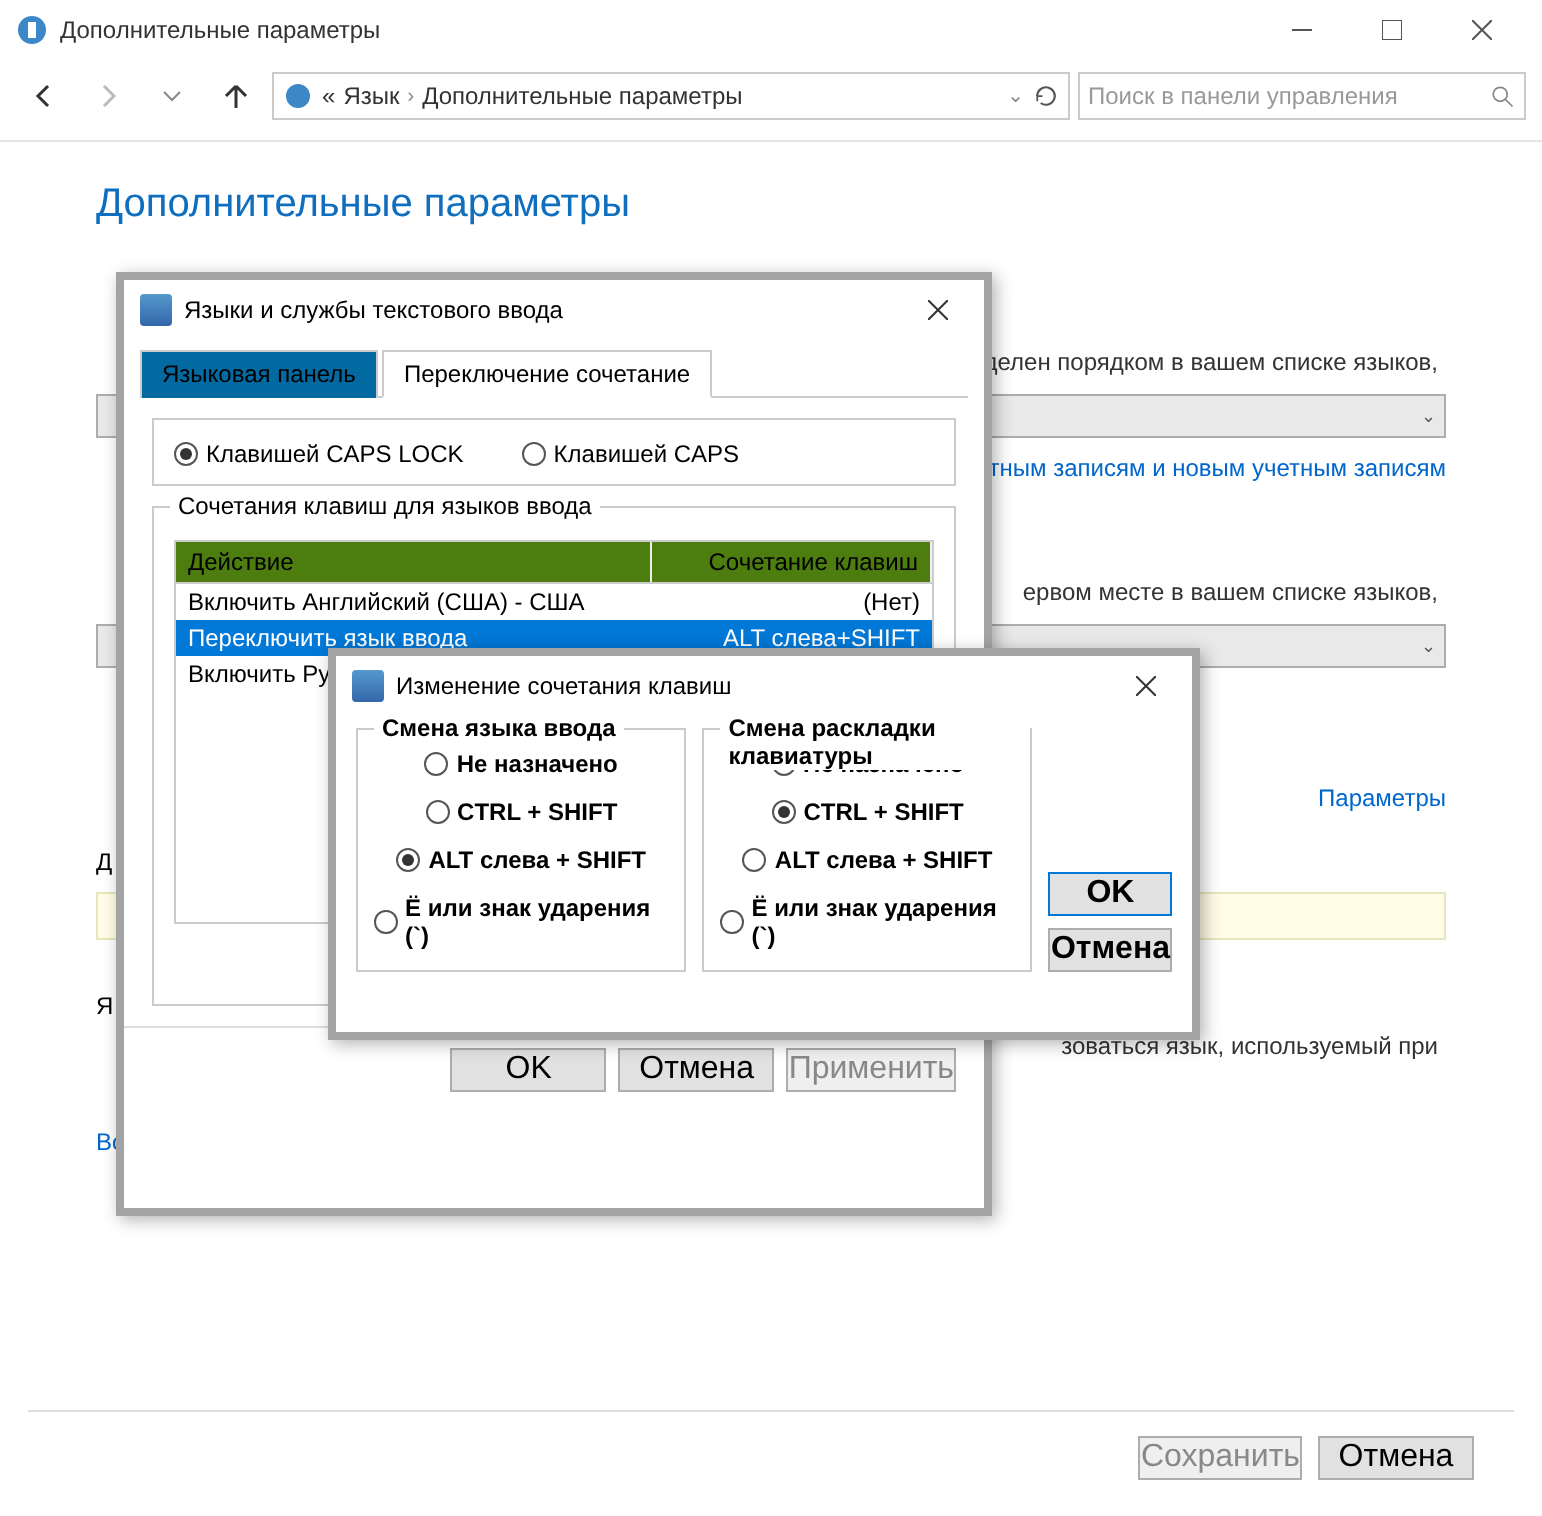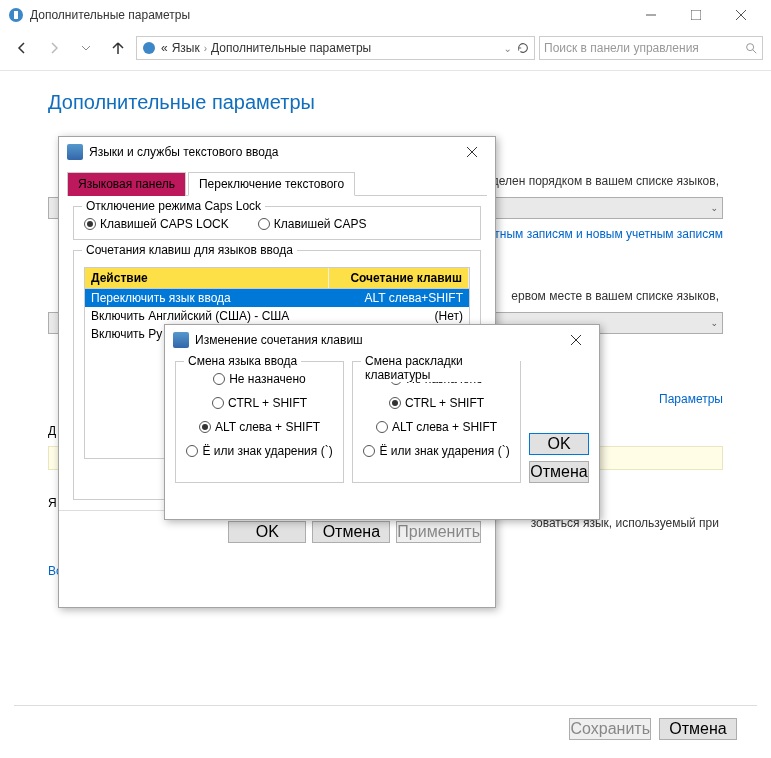--- a/index.html
+++ b/index.html
@@ -39,53 +39,53 @@
 .highlight { background: #fffde6; border: 1px solid #e9e6bf; height: 24px; margin-top: 8px; }
 
 .footerlinks { margin-top: 30px; }
 
 .bottombar { position: absolute; bottom: 18px; right: 34px; display: flex; gap: 8px; }
 .btn { min-width: 78px; height: 22px; border: 1px solid #adadad; background: #e1e1e1; display: flex; align-items: center; justify-content: center; font-size: 16px; cursor: pointer; }
 .btn.disabled { color: #888; background: #efefef; }
 .btn.default { border: 1px solid #0078d7; }
 
 
-.dialog { position: absolute; background: #fff; border: 1px solid #a3a3a3; box-shadow: 2px 2px 8px rgba(0,0,0,.3); }
+.dialog { position: absolute; background: #fff; border: 4px solid #a3a3a3; box-shadow: 2px 2px 8px rgba(0,0,0,.3); }
 .dlg1 { left: 58px; top: 136px; width: 438px; height: 472px; }
 .dlg-title { height: 30px; display: flex; align-items: center; padding: 0 8px; }
 .dlg-title .icon { width: 16px; height: 16px; margin-right: 6px; background: linear-gradient(#59c,#36a); border-radius: 2px; }
 .dlg-title .txt { flex: 1; }
 .dlg-title .close { width: 30px; height: 24px; display: flex; align-items: center; justify-content: center; }
 
 .tabs { display: flex; border-bottom: 1px solid #ccc; margin: 4px 8px 0 8px; }
-.tab { padding: 4px 10px; border: 1px solid #ccc; border-bottom: none; background: #be185d; margin-right: 2px; position: relative; top: 1px; cursor: pointer; }
+.tab { padding: 4px 10px; border: 1px solid #ccc; border-bottom: none; background: #0369a1; margin-right: 2px; position: relative; top: 1px; cursor: pointer; }
 .tab.active { background: #fff; border-bottom: 1px solid #fff; }
 
 .groupbox { border: 1px solid #ccc; margin: 10px 14px; padding: 10px 10px 8px 10px; position: relative; }
 .groupbox .legend { position: absolute; top: -8px; left: 8px; background: #fff; padding: 0 4px; font-size: 12px; }
 .radio-row { display: flex; gap: 29px; align-items: center; margin-top: 0; }
 .radio { display: flex; align-items: center; gap: 4px; }
 .radio .dot { width: 12px; height: 12px; border: 1px solid #555; border-radius: 50%; display: flex; align-items: center; justify-content: center; }
 .radio .dot.sel::after { content: ""; width: 6px; height: 6px; background: #333; border-radius: 50%; }
 
-.listhdr { display: flex; border: 1px solid #ccc; background: #fde047; margin-top: 6px; font-weight: bold; }
+.listhdr { display: flex; border: 1px solid #ccc; background: #4d7c0f; margin-top: 6px; }
 .listhdr .col { padding: 3px 6px; border-right: 1px solid #eee; }
 .listhdr .col1 { flex: 1; }
 .listhdr .col2 { width: 140px; text-align: right; }
 .listbody { border: 1px solid #ccc; border-top: none; height: 170px; background: #fff; }
 .listrow { display: flex; padding: 2px 6px; }
 .listrow .c1 { flex: 1; }
 .listrow .c2 { width: 140px; text-align: right; }
 .listrow.sel { background: #0078d7; color: #fff; }
 .dlg1-bottom { border-top: 1px solid #ddd; padding: 10px 14px; display: flex; justify-content: flex-end; gap: 6px; }
 .change-btn-row { display: flex; justify-content: flex-end; padding: 6px 0 2px 0; }
 
 
 .dlg2 { left: 164px; top: 324px; width: 436px; height: 196px; z-index: 2; }
-.dlg2-body { display: flex; padding: 6px 10px 10px 10px; gap: 8px; }
+.dlg2-body { display: flex; padding: 6px 10px 10px 10px; gap: 8px; font-weight: bold; }
 .dlg2 .groupbox { margin: 0; flex: 1; padding: 10px 8px 8px 8px; }
 .radio-col { display: flex; flex-direction: column; gap: 10px; align-items: center; }
 .dlg2-btns { display: flex; flex-direction: column; gap: 6px; padding-top: 72px; }
 
 svg { display: block; }
 .cp-icon { fill: #2e75b6; }
 </style>
 </head>
 <body>
 
@@ -202,51 +202,50 @@
     <div class="txt">Языки и службы текстового ввода</div>
     <div class="close">
         <svg width="10" height="10" viewBox="0 0 10 10">
           <line x1="0" y1="0" x2="10" y2="10" stroke="#333"></line>
           <line x1="10" y1="0" x2="0" y2="10" stroke="#333"></line>
         </svg>
       </div>
   </div>
   <div class="tabs">
     <div class="tab">Языковая панель</div>
-    <div class="tab active">Переключение текстового</div>
+    <div class="tab active">Переключение сочетание</div>
   </div>
 
   <div class="groupbox">
-    <div class="legend">Отключение режима Caps Lock</div>
     <div class="radio-row">
       <label class="radio">
           <span class="dot sel"></span>
           <span>Клавишей CAPS LOCK</span>
         </label>
       <label class="radio">
           <span class="dot"></span>
           <span>Клавишей CAPS</span>
         </label>
     </div>
   </div>
 
   <div class="groupbox" style="padding-bottom:10px;">
     <div class="legend">Сочетания клавиш для языков ввода</div>
     <div class="listhdr">
       <div class="col col1">Действие</div>
       <div class="col col2">Сочетание клавиш</div>
     </div>
     <div class="listbody">
+      <div class="listrow">
+        <div class="c1">Включить Английский (США) - США</div>
+          <div class="c2">(Нет)</div>
+      </div>
       <div class="listrow sel">
         <div class="c1">Переключить язык ввода</div>
           <div class="c2">ALT слева+SHIFT</div>
-      </div>
-      <div class="listrow">
-        <div class="c1">Включить Английский (США) - США</div>
-          <div class="c2">(Нет)</div>
       </div>
       <div class="listrow">
         <div class="c1">Включить Ру</div>
           <div class="c2"></div>
       </div>
     </div>
     <div class="change-btn-row">
       <div class="btn" style="min-width:160px;">Сменить сочетание клавиш...</div>
     </div>
   </div>

